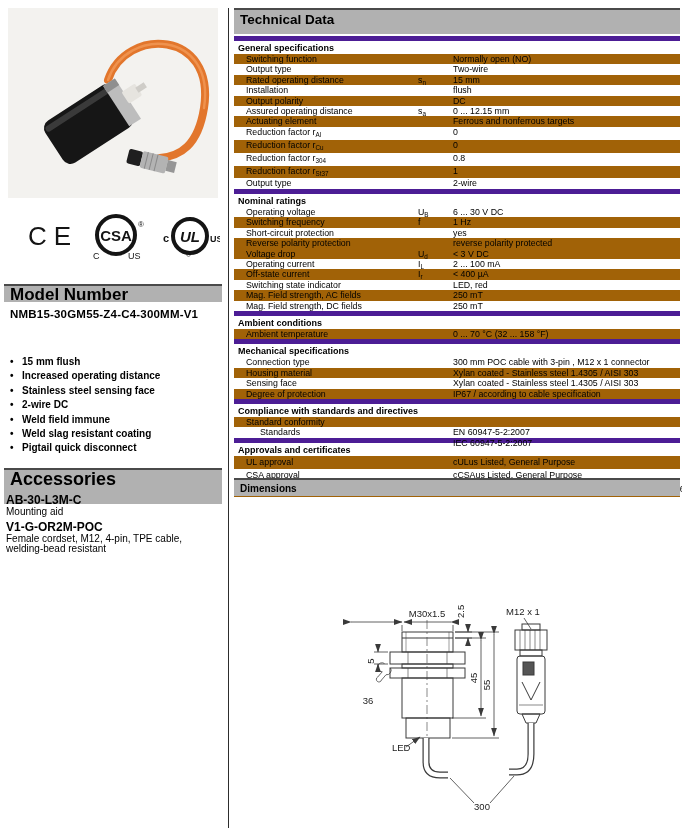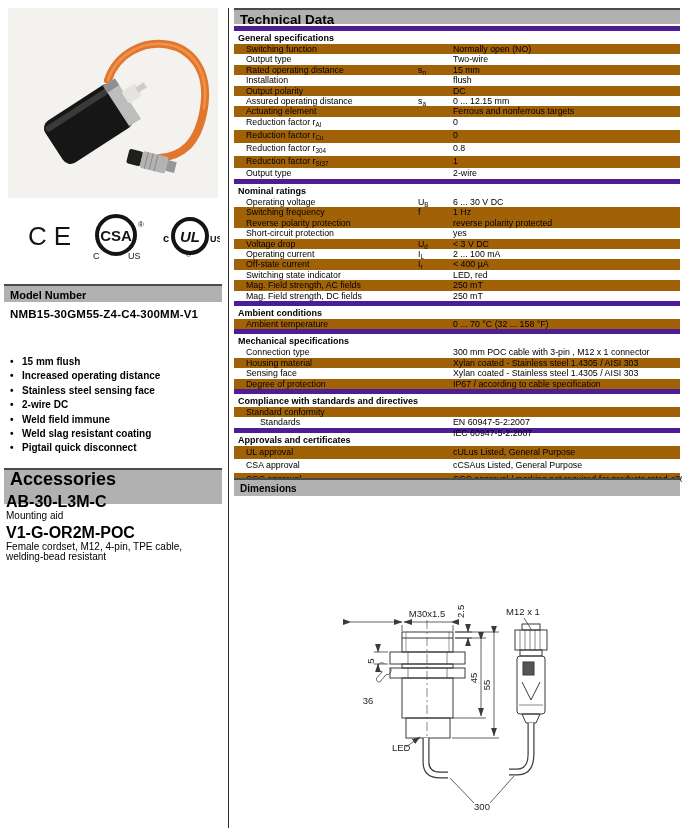--- a/index.html
+++ b/index.html
@@ -4,33 +4,33 @@
 <style>
   html,body{margin:0;padding:0;background:#fff;}
   #page{position:relative;width:682px;height:832px;background:#fff;
         font-family:"Liberation Sans","DejaVu Sans",sans-serif;color:#000;overflow:hidden;}
   
   #divider{position:absolute;left:228px;top:8px;bottom:4px;width:1px;background:#2d2d2d;}
   
   #photo-box{position:absolute;left:8px;top:8px;width:210px;height:190px;background:#f3f2ef;}
   #cert-row{position:absolute;left:10px;top:205px;width:210px;height:62px;}
   .band{background:#b1b1b1;border-top:2px solid #4a4a4a;font-weight:bold;}
-  #model-band{position:absolute;left:4px;top:284px;width:218px;height:18px;font-size:11px;line-height:18px;padding-left:6px;box-sizing:border-box;}
+  #model-band{position:absolute;left:4px;top:284px;width:218px;height:18px;font-size:17px;line-height:18px;padding-left:6px;box-sizing:border-box;}
   #model-value{position:absolute;left:10px;top:308px;font-size:11.5px;font-weight:bold;letter-spacing:.2px;}
   #features-band{position:absolute;left:4px;top:330px;width:218px;height:18px;font-size:12.5px;line-height:18px;padding-left:6px;box-sizing:border-box;}
   #features-list{position:absolute;left:10px;top:355px;width:214px;}
   .feat-item{font-size:10px;font-weight:bold;line-height:14.4px;display:flex;}
   .feat-item .blt{width:12px;flex:0 0 12px;}
   #acc-band{position:absolute;left:4px;top:468px;width:218px;height:36px;font-size:18px;line-height:18px;padding-left:6px;box-sizing:border-box;}
   #acc-list{position:absolute;left:6px;top:490px;width:216px;}
-  .acc-code{font-size:16px;font-weight:bold;margin-top:3px;}
+  .acc-code{font-size:12px;font-weight:bold;margin-top:3px;}
   .acc-desc{font-size:10px;line-height:9.8px;}
   
   #right-col{position:absolute;left:234px;top:8px;width:446px;}
-  #td-band{height:16px;font-size:13.5px;line-height:19px;padding-left:6px;box-sizing:border-box;margin-bottom:2px;}
+  #td-band{height:26px;font-size:13.5px;line-height:19px;padding-left:6px;box-sizing:border-box;margin-bottom:2px;}
   .sec-head{font-size:9px;font-weight:bold;border-top:5px solid #4c1d95;padding:2px 0 1px 4px;}
   .t-row{position:relative;min-height:10.4px;font-size:8.8px;line-height:10.4px;white-space:nowrap;}
   .t-row.shaded{background:#a16207;}
   .t-row .t-label{padding-left:12px;display:inline-block;}
   .t-row .t-label.ind{padding-left:26px;}
   .t-row .t-sym{position:absolute;left:184px;top:0;}
   .t-row .t-val{position:absolute;left:219px;top:0;}
   .t-row.tall{min-height:13.6px;line-height:13.6px;}
   sub{font-size:6.3px;vertical-align:-1.5px;}
   #dim-band{position:absolute;left:234px;top:478px;width:446px;height:18px;font-size:10px;line-height:17px;padding-left:6px;box-sizing:border-box;}
@@ -183,25 +183,25 @@
         <div class="t-row"><span class="t-label">Output type</span><span class="t-val">
             <div>2-wire</div>
           </span></div>
         <div class="sec-head">Nominal ratings</div>
         <div class="t-row"><span class="t-label">Operating voltage</span><span class="t-sym">U<sub>B</sub></span><span class="t-val">
             <div>6 ... 30 V DC</div>
           </span></div>
         <div class="t-row shaded"><span class="t-label">Switching frequency</span><span class="t-sym">f</span><span class="t-val">
             <div>1 Hz</div>
           </span></div>
+        <div class="t-row"><span class="t-label">Short-circuit protection</span><span class="t-val">
+            <div>yes</div>
+          </span></div>
         <div class="t-row shaded"><span class="t-label">Reverse polarity protection</span><span class="t-val">
             <div>reverse polarity protected</div>
-          </span></div>
-        <div class="t-row"><span class="t-label">Short-circuit protection</span><span class="t-val">
-            <div>yes</div>
           </span></div>
         <div class="t-row shaded"><span class="t-label">Voltage drop</span><span class="t-sym">U<sub>d</sub></span><span class="t-val">
             <div>&lt; 3 V DC</div>
           </span></div>
         <div class="t-row"><span class="t-label">Operating current</span><span class="t-sym">I<sub>L</sub></span><span class="t-val">
             <div>2 ... 100 mA</div>
           </span></div>
         <div class="t-row shaded"><span class="t-label">Off-state current</span><span class="t-sym">I<sub>r</sub></span><span class="t-val">
             <div>&lt; 400 µA</div>
           </span></div>

